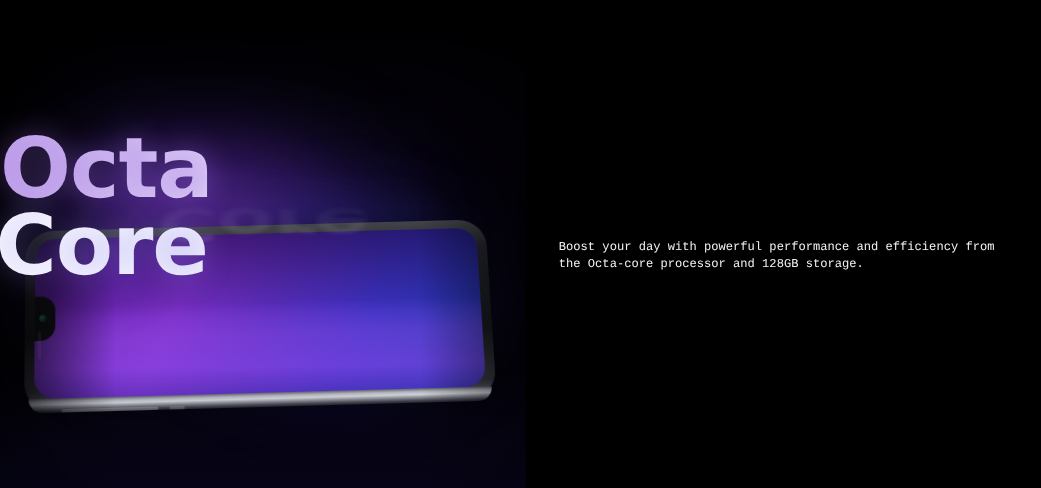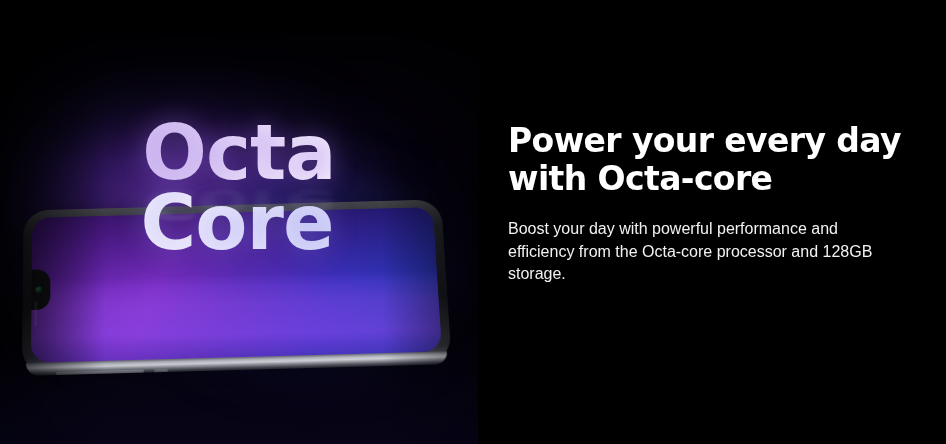--- a/index.html
+++ b/index.html
@@ -193,21 +193,21 @@
     border-radius: 2px;
     background: rgba(255,255,255,0.10);
   }
 
   
   #wordmark {
     position: absolute;
     left: 0;
     top: 96px;
     width: 478px;
-    text-align: center;
+    text-align: left;
     line-height: 0.92;
     pointer-events: none;
     z-index: 4;
   }
   .wm-line {
     display: block;
     font-family: "DejaVu Sans", sans-serif;
     font-weight: 700;
     letter-spacing: -1px;
   }
@@ -271,22 +271,22 @@
     color: #ffffff;
   }
   #headline .hl-line { display: block; }
 
   #subcopy {
     position: absolute;
     left: 0;
     top: 218px;
     width: 398px;
     margin: 0;
-    font-family: Liberation Sans, sans-serif;
-    font-size: 16px;
+    font-family: Liberation Mono, monospace;
+    font-size: 11px;
     line-height: 1.42;
     color: #f2f2f2;
   }
 
   #disclaimer {
     position: absolute;
     left: 0;
     top: 305px;
     width: 402px;
     margin: 0;
@@ -328,22 +328,18 @@
       <span class="wm-line wm-octa">Octa</span>
       <span class="wm-line wm-core">Core</span>
     </div>
 
     <div class="vignette-sides"></div>
     <div class="vignette-top"></div>
     <div class="vignette-bottom"></div>
   </div>
 
   <div id="copy-panel">
-    <h2 id="headline">
-      <span class="hl-line">Power your every day</span>
-      <span class="hl-line">with Octa-core</span>
-    </h2>
 
     <p id="subcopy">Boost your day with powerful performance and efficiency from the Octa-core processor and 128GB storage.</p>
 
   </div>
 
 </div>
 
 </body></html>

